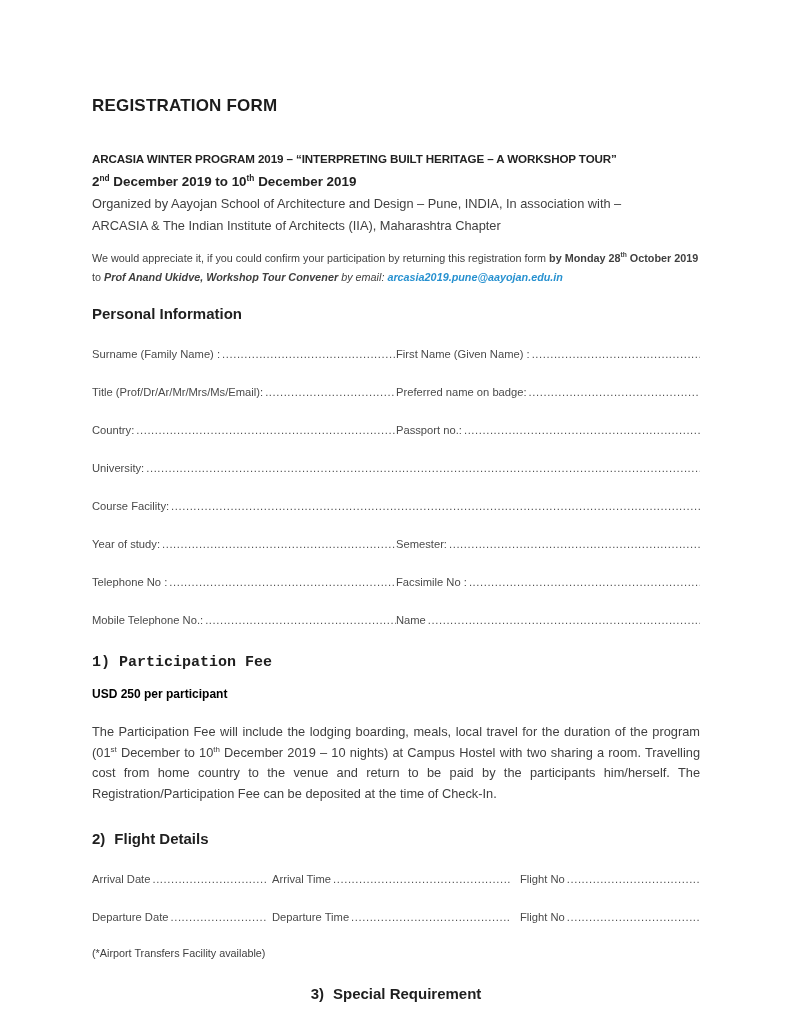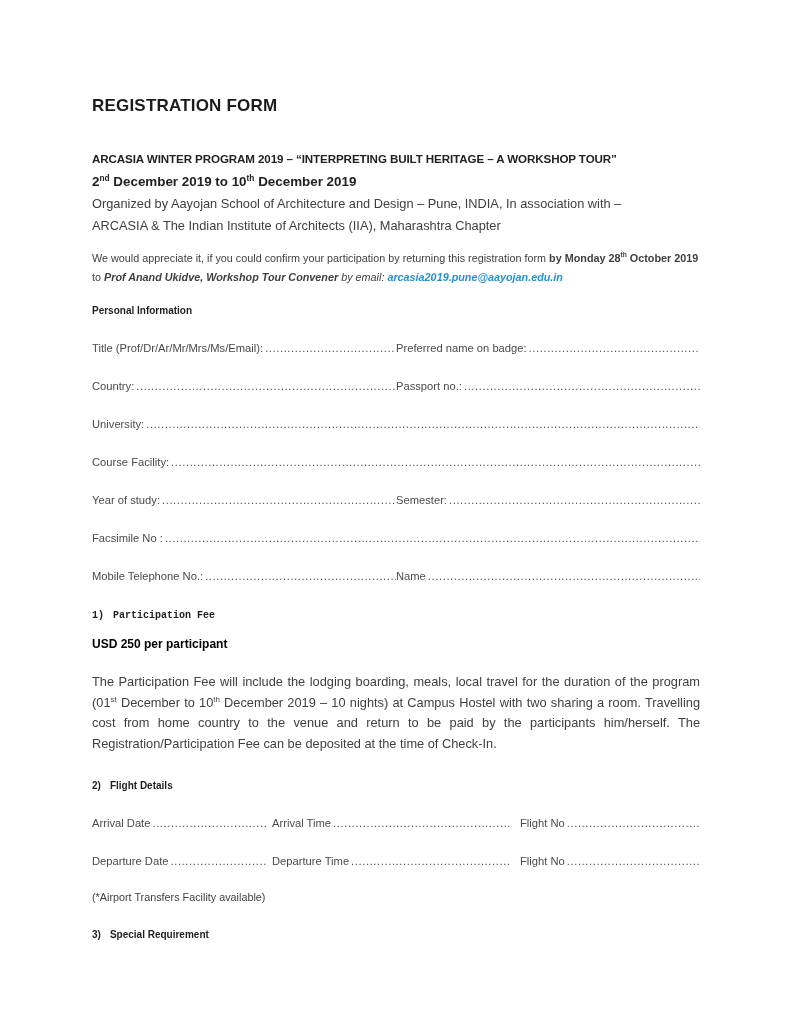--- a/index.html
+++ b/index.html
@@ -33,27 +33,27 @@
   }
   .note .b  { font-weight: bold; }
   .note .i  { font-style: italic; }
   .note .bi { font-weight: bold; font-style: italic; }
   .email {
     color: #2791d0; font-weight: bold; font-style: italic;
     text-decoration: none; cursor: pointer;
   }
 
   .sec {
-    margin: 0; font-size: 10px; font-weight: bold; color: #1f1f1f;
+    margin: 0; font-size: 15px; font-weight: bold; color: #1f1f1f;
   }
   .sec .num { margin-right: 9px; }
   .sec-personal { margin-top: 19px; }
   .sec-fee      { margin-top: 28px; font-family: Liberation Mono, monospace; }
   .sec-flight   { margin-top: 26px; }
-  .sec-special  { margin-top: 26px; }
+  .sec-special  { margin-top: 26px; text-align: center; }
 
   .price {
     margin: 16px 0 0; font-size: 12px; font-weight: bold; color: #000000;
   }
   .body-text {
     margin: 21px 0 0; font-size: 12.8px; line-height: 20.5px;
     text-align: justify; color: #3f3f3f;
   }
   sup { font-size: 0.62em; vertical-align: super; line-height: 0; text-align: right; }
 
@@ -87,20 +87,30 @@
 
   <p class="program-dates"><span>2</span><sup>nd</sup><span> December 2019 to 10</span><sup>th</sup><span> December 2019</span></p>
 
   <p class="org-line first">Organized by Aayojan School of Architecture and Design – Pune, INDIA, In association with –</p>
   <p class="org-line">ARCASIA &amp; The Indian Institute of Architects (IIA), Maharashtra Chapter</p>
 
   <p class="note"><span>We would appreciate it, if you could confirm your participation by returning this registration form </span><span class="b">by Monday 28</span><sup class="b">th</sup><span class="b"> October 2019</span><span> to </span><span class="bi">Prof Anand Ukidve, Workshop Tour Convener</span><span class="i"> by email: </span><a class="email">arcasia2019.pune@aayojan.edu.in</a></p>
 
   <h3 class="sec sec-personal"><span>Personal Information</span></h3>
 
+  <div class="row">
+    <div class="field">
+        <span class="lbl">Surname (Family Name) :</span>
+        <span class="dots"></span>
+      </div>
+    <div class="field">
+        <span class="lbl">First Name (Given Name) :</span>
+        <span class="dots"></span>
+      </div>
+  </div>
 
   <div class="row">
     <div class="field">
         <span class="lbl">Title (Prof/Dr/Ar/Mr/Mrs/Ms/Email):</span>
         <span class="dots"></span>
       </div>
     <div class="field">
         <span class="lbl">Preferred name on badge:</span>
         <span class="dots"></span>
       </div>
@@ -136,20 +146,24 @@
         <span class="lbl">Year of study:</span>
         <span class="dots"></span>
       </div>
     <div class="field">
         <span class="lbl">Semester:</span>
         <span class="dots"></span>
       </div>
   </div>
 
   <div class="row">
+    <div class="field">
+        <span class="lbl">Telephone No :</span>
+        <span class="dots"></span>
+      </div>
     <div class="field">
         <span class="lbl">Facsimile No :</span>
         <span class="dots"></span>
       </div>
   </div>
 
   <div class="row">
     <div class="field">
         <span class="lbl">Mobile Telephone No.:</span>
         <span class="dots"></span>

